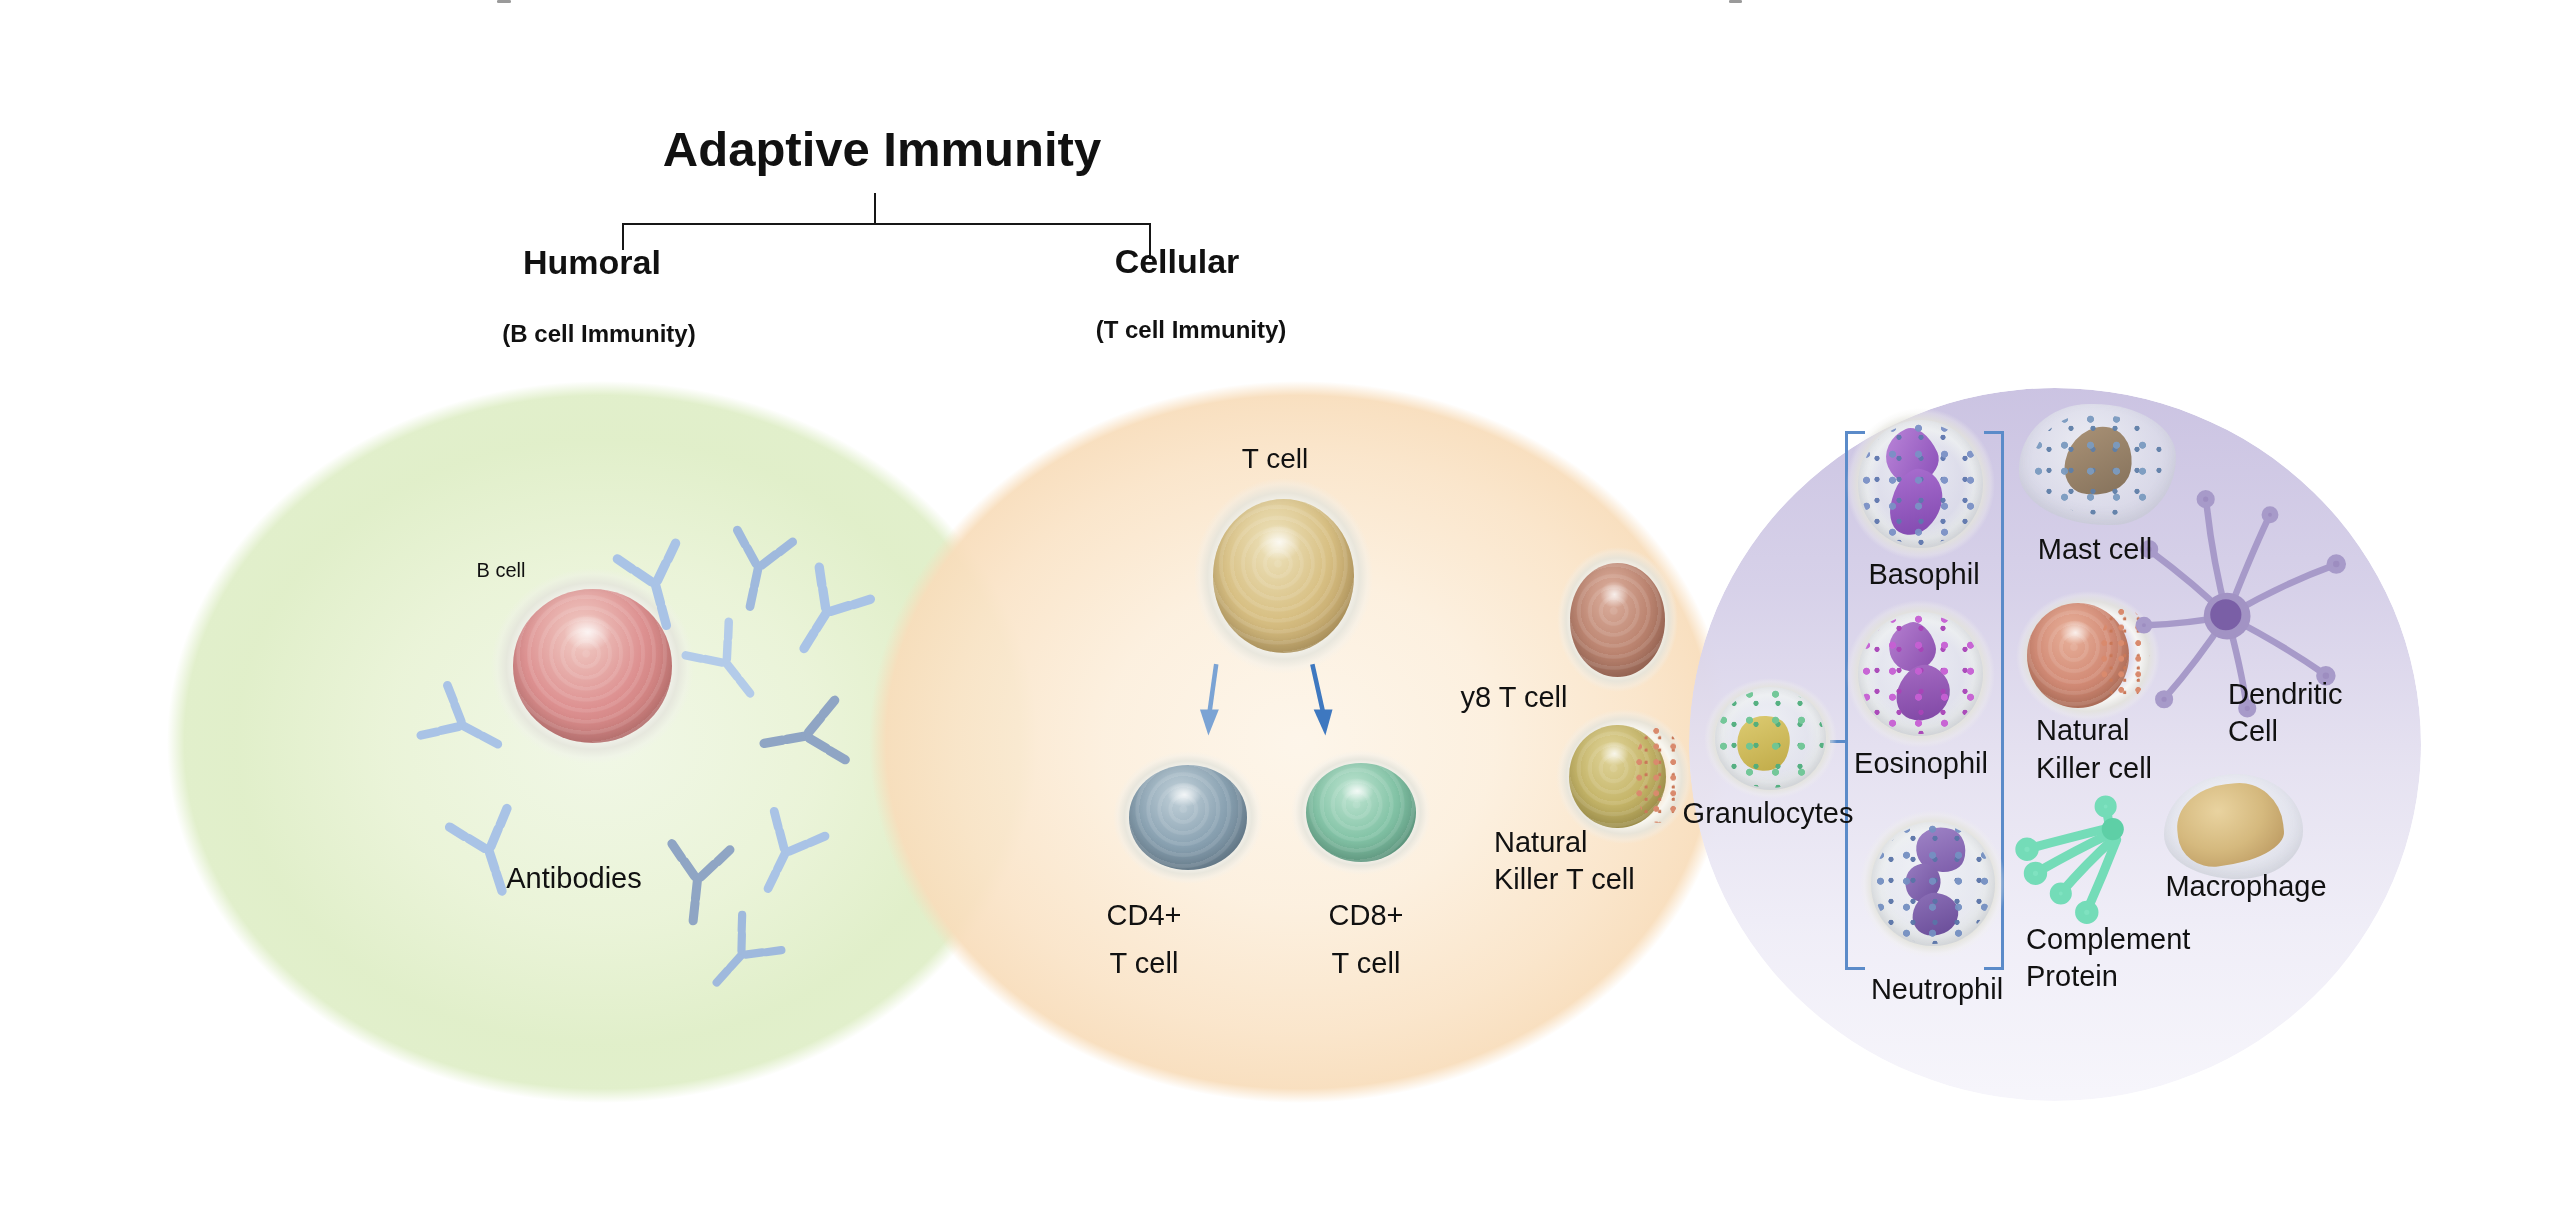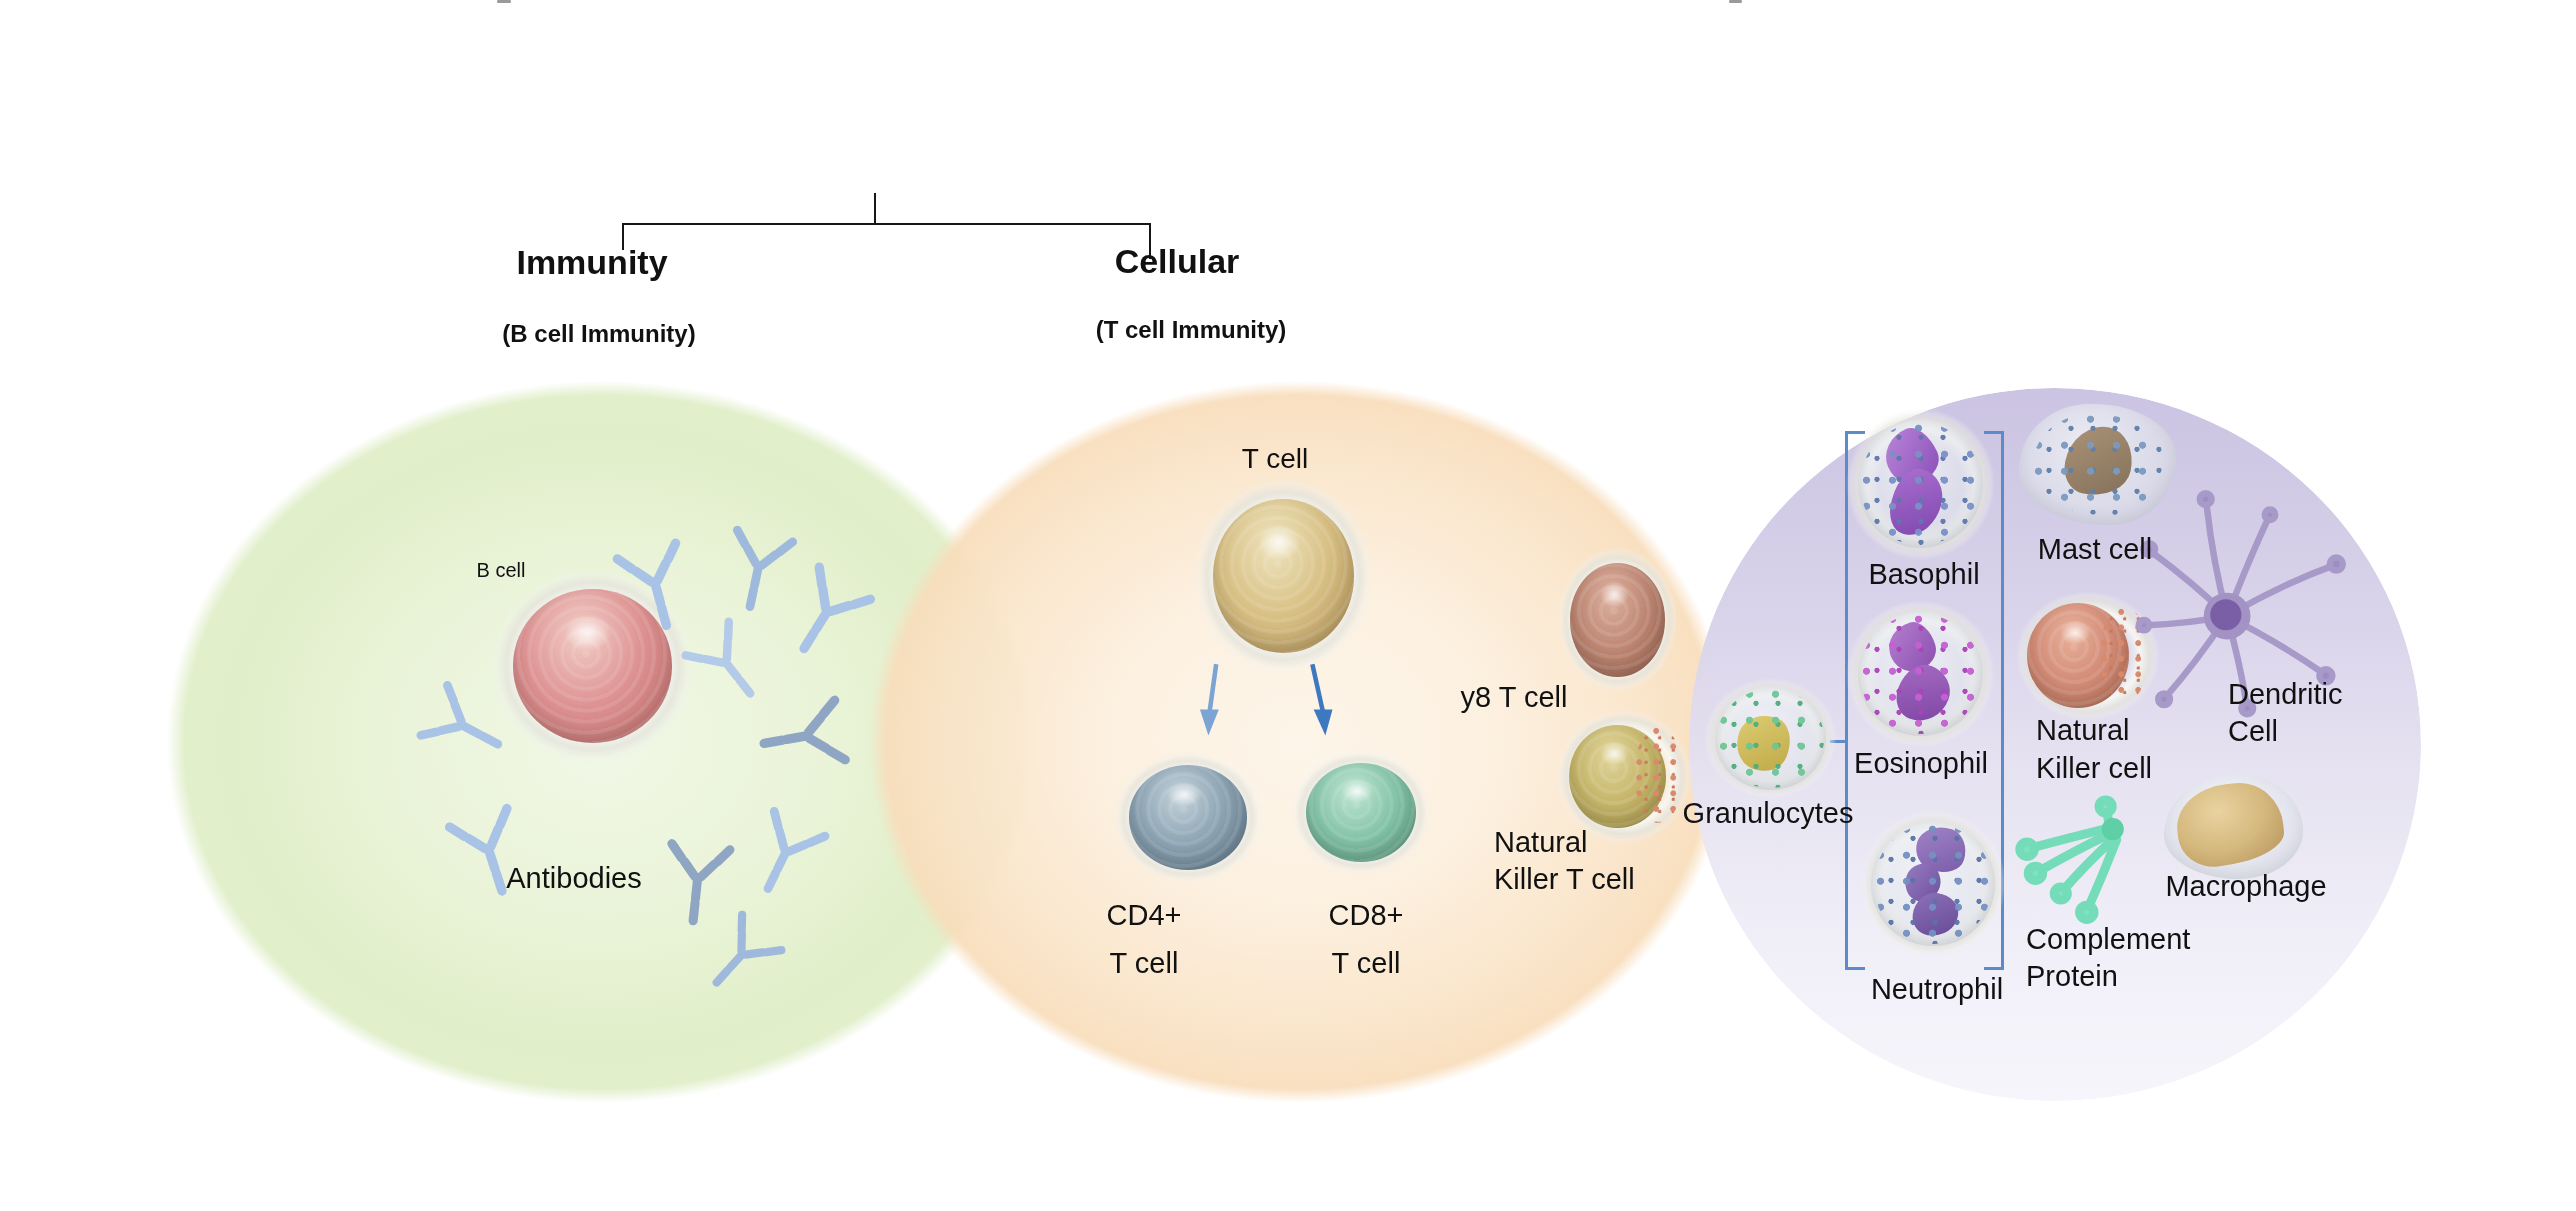--- a/index.html
+++ b/index.html
@@ -78,27 +78,28 @@
 
   <div class="artifact" style="left:497px;width:14.3px;"></div>
   <div class="artifact" style="left:1729px;width:13px;"></div>
 
   <div id="green-ellipse" class="ellipse"></div>
   <div id="orange-ellipse" class="ellipse"></div>
   <div id="purple-ellipse" class="ellipse">
       <div class="fill"></div>
     </div>
 
+  <div class="ttl" style="left:882px;top:149px;">Adaptive Immunity</div>
 
   <div class="tline" style="left:874px;top:193px;width:1.9px;height:31px;"></div>
   <div class="tline" style="left:622px;top:223px;width:529px;height:1.9px;"></div>
   <div class="tline" style="left:622px;top:223px;width:1.9px;height:27px;"></div>
   <div class="tline" style="left:1149px;top:223px;width:1.9px;height:36px;"></div>
 
-  <div class="sub" style="left:592px;top:262px;">Immunity</div>
+  <div class="sub" style="left:592px;top:262px;">Humoral</div>
   <div class="sub2" style="left:599px;top:334px;">(B cell Immunity)</div>
   <div class="sub" style="left:1177px;top:261px;">Cellular</div>
   <div class="sub2" style="left:1191px;top:330px;">(T cell Immunity)</div>
 
   <div class="bline" style="left:1845px;top:431px;width:2.6px;height:539px;"></div>
   <div class="bline" style="left:1845px;top:431px;width:19.5px;height:2.6px;"></div>
   <div class="bline" style="left:1845px;top:967px;width:19.5px;height:2.6px;"></div>
   <div class="bline" style="left:1830px;top:740px;width:17px;height:2.6px;"></div>
   <div class="bline" style="left:2001px;top:431px;width:2.6px;height:539px;"></div>
   <div class="bline" style="left:1984px;top:431px;width:19.5px;height:2.6px;"></div>

